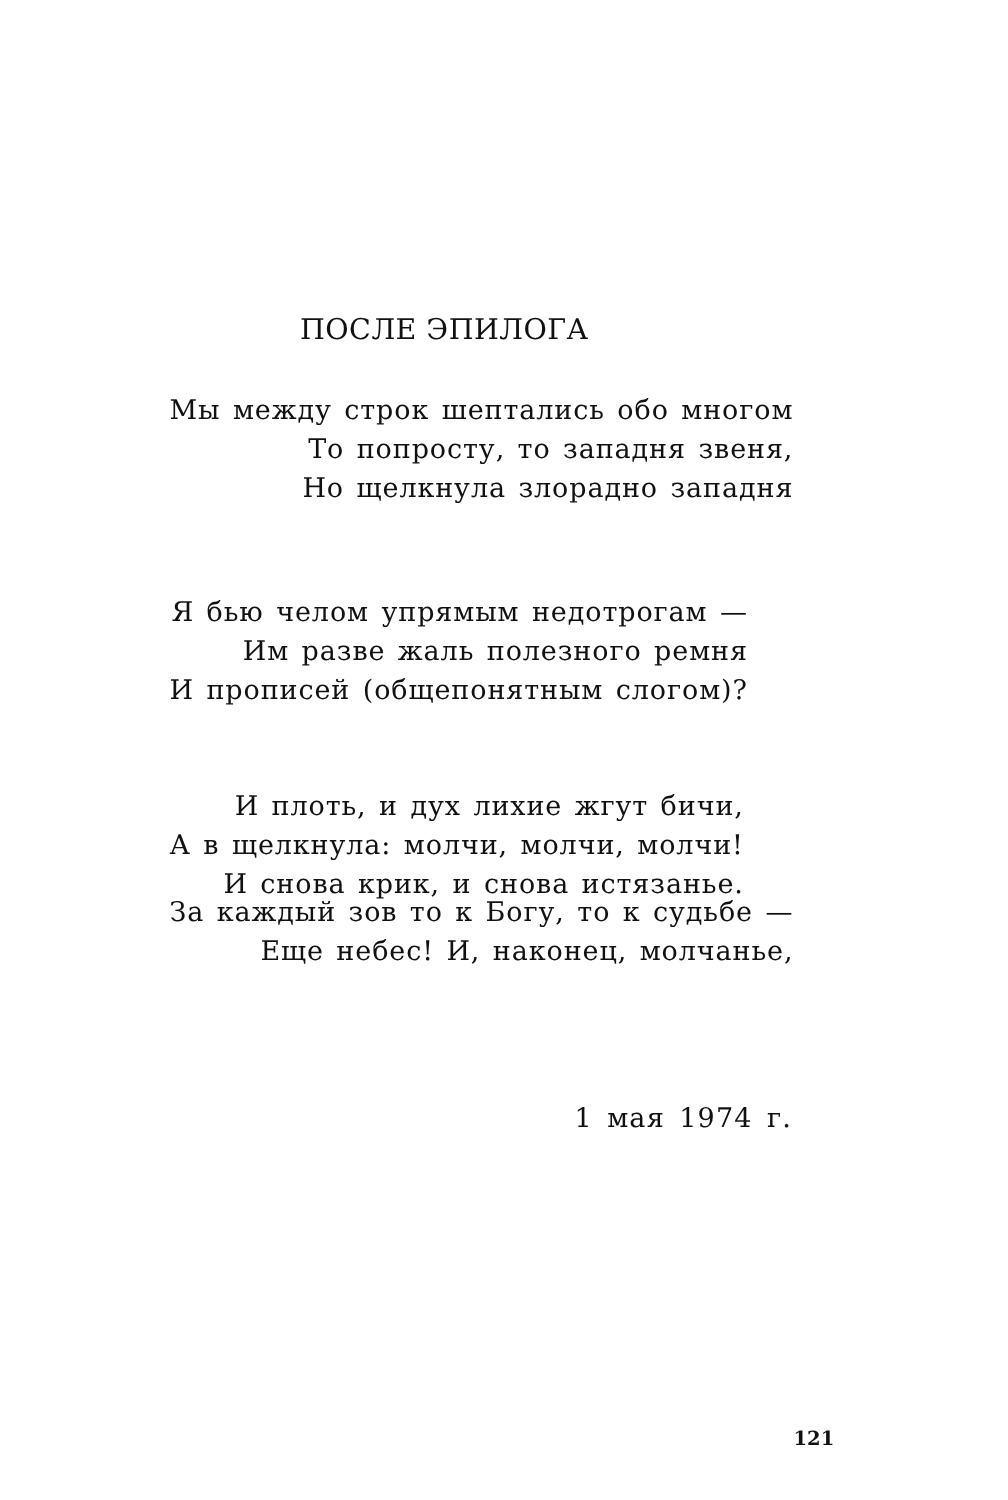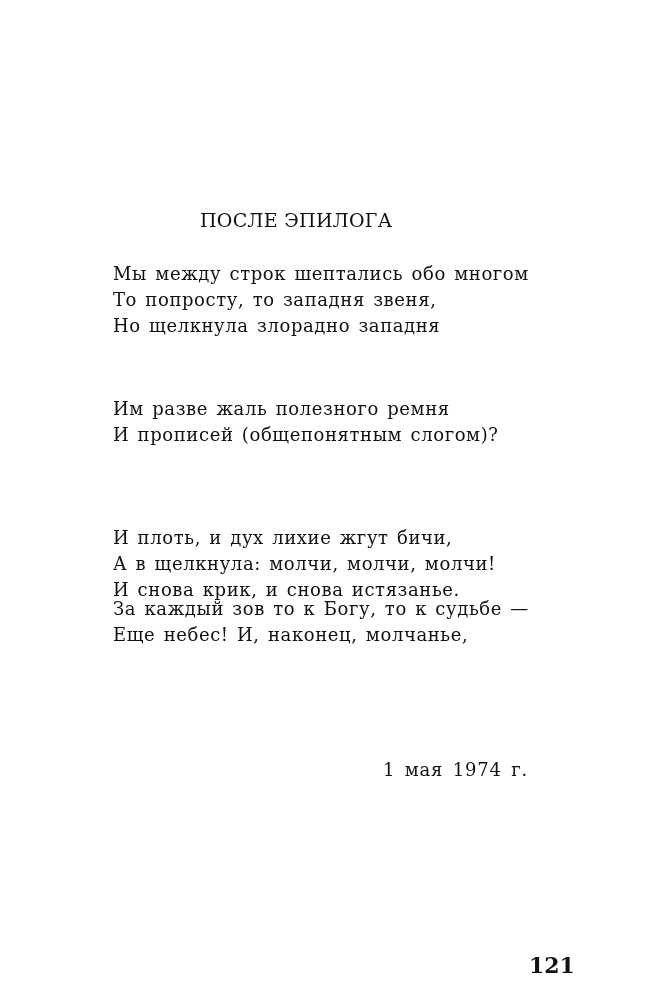--- a/index.html
+++ b/index.html
@@ -11,21 +11,21 @@
       width: 672px;
       height: 1000px;
       position: relative;
       overflow: hidden;
       font-family: "DejaVu Serif", "Liberation Serif", serif;
       color: #111111;
     }
     .page {
       position: absolute;
       left: 0; top: 0;
-      width: 672px; height: 1000px;
+      width: 672px; height: 1000px; text-align: right;
     }
     .title {
       position: absolute;
       left: 200px;
       top: 209px;
       font-size: 19px;
       letter-spacing: 0.3px;
       white-space: nowrap;
     }
     .stanza {
@@ -44,44 +44,44 @@
     .stanza-3 { top: 525px; }
     .stanza-4 { top: 596px; }
     .date {
       position: absolute;
       left: 383px;
       top: 735px;
       font-size: 18px;
       letter-spacing: 0.8px;
       word-spacing: 3px;
       white-space: nowrap;
-      margin-top: 24px;
     }
     .page-number {
       position: absolute;
       left: 529px;
       top: 952px;
-      font-size: 22px;
+      font-size: 13px;
       font-weight: bold;
       white-space: nowrap;
     }
   </style>
 </head>
 <body>
 
 <div class="page">
   <div class="title">ПОСЛЕ ЭПИЛОГА</div>
 
   <div class="stanza stanza-1">
     <div class="line">Мы между строк шептались обо многом</div>
     <div class="line">То попросту, то западня звеня,</div>
     <div class="line">Но щелкнула злорадно западня</div>
   </div>
 
   <div class="stanza stanza-2">
+    <div class="line">Я бью челом упрямым недотрогам —</div>
     <div class="line">Им разве жаль полезного ремня</div>
     <div class="line">И прописей (общепонятным слогом)?</div>
   </div>
 
   <div class="stanza stanza-3">
     <div class="line">И плоть, и дух лихие жгут бичи,</div>
     <div class="line">А в щелкнула: молчи, молчи, молчи!</div>
     <div class="line">И снова крик, и снова истязанье.</div>
   </div>
 

